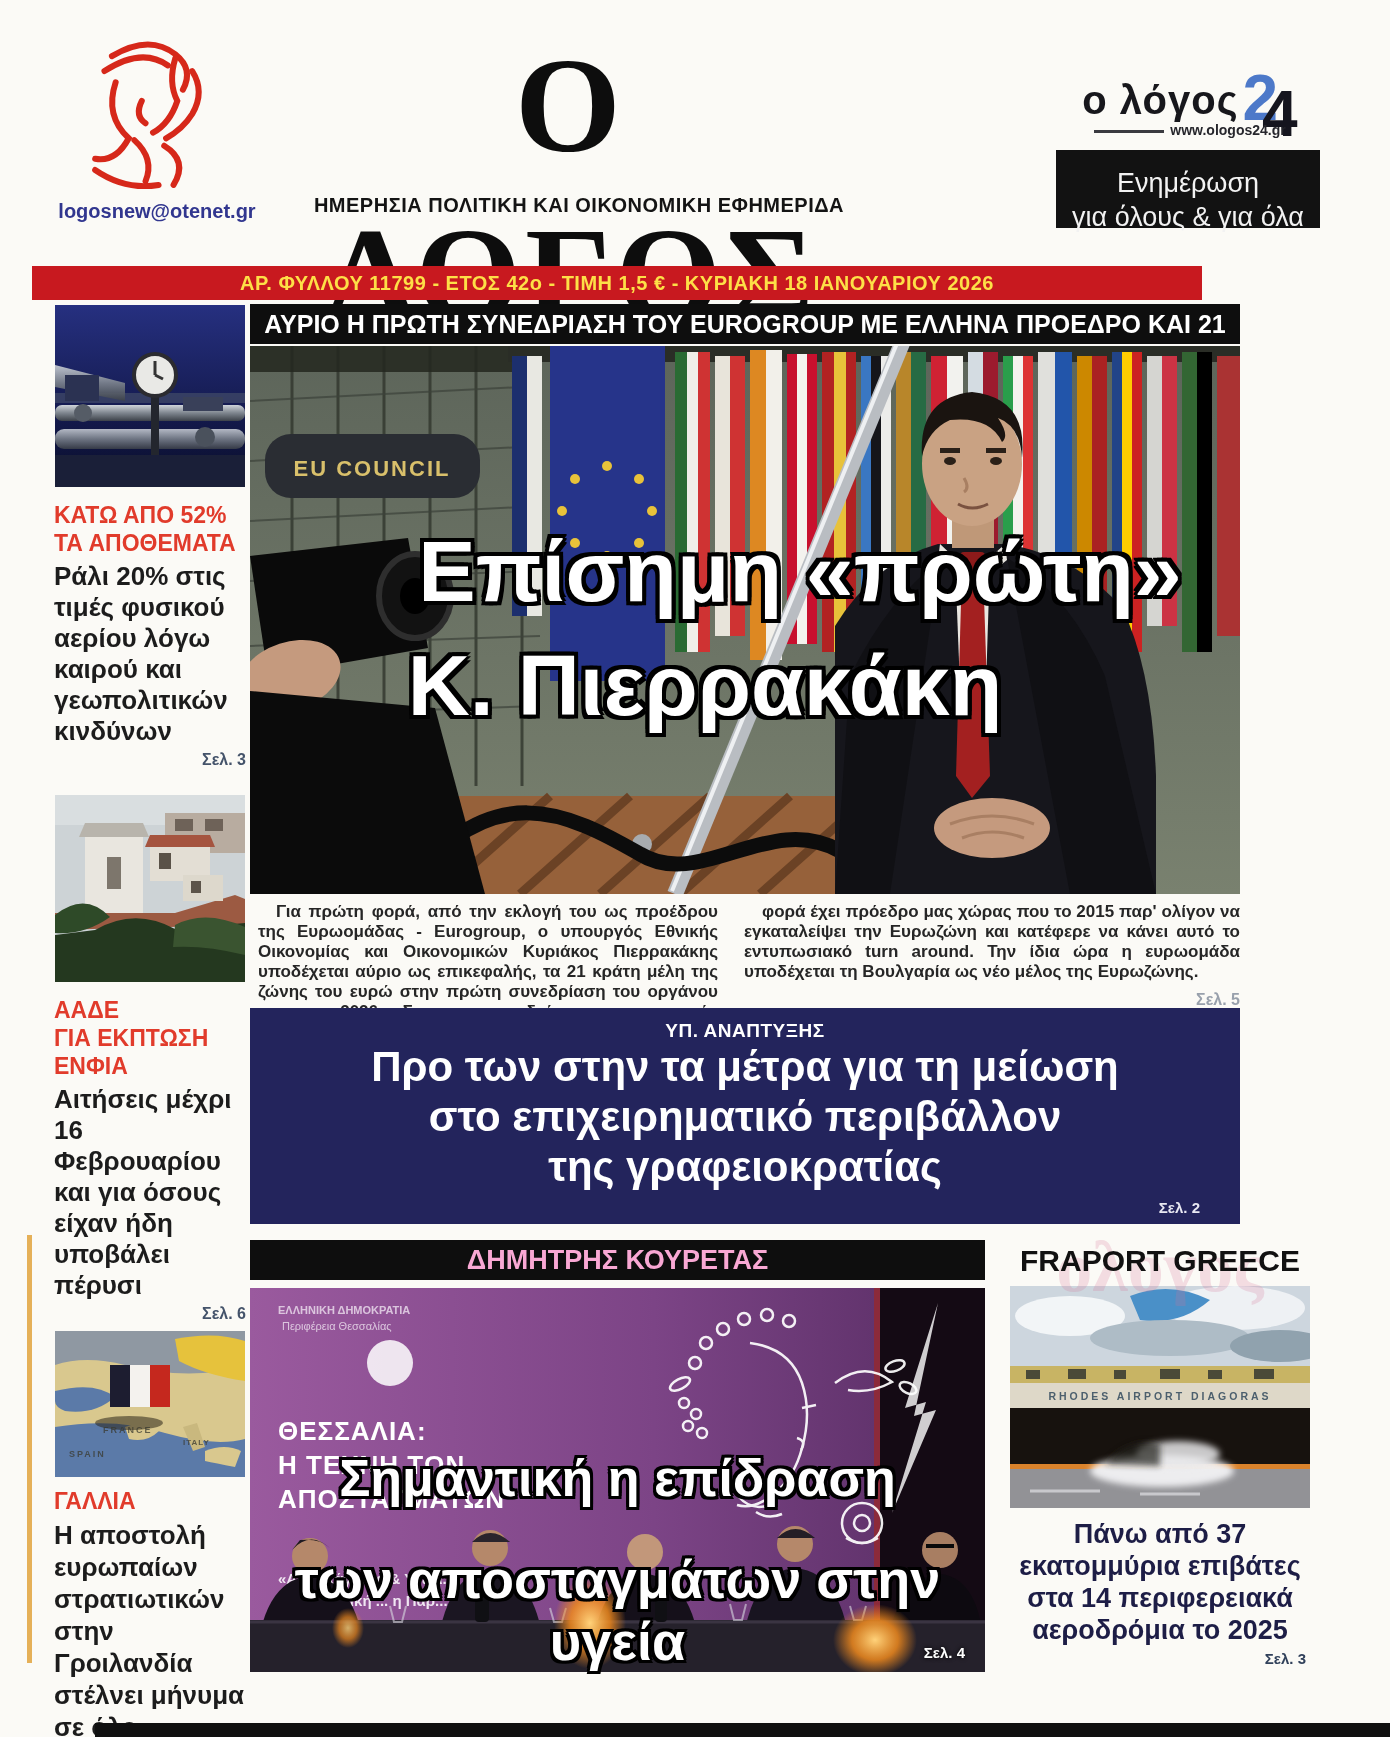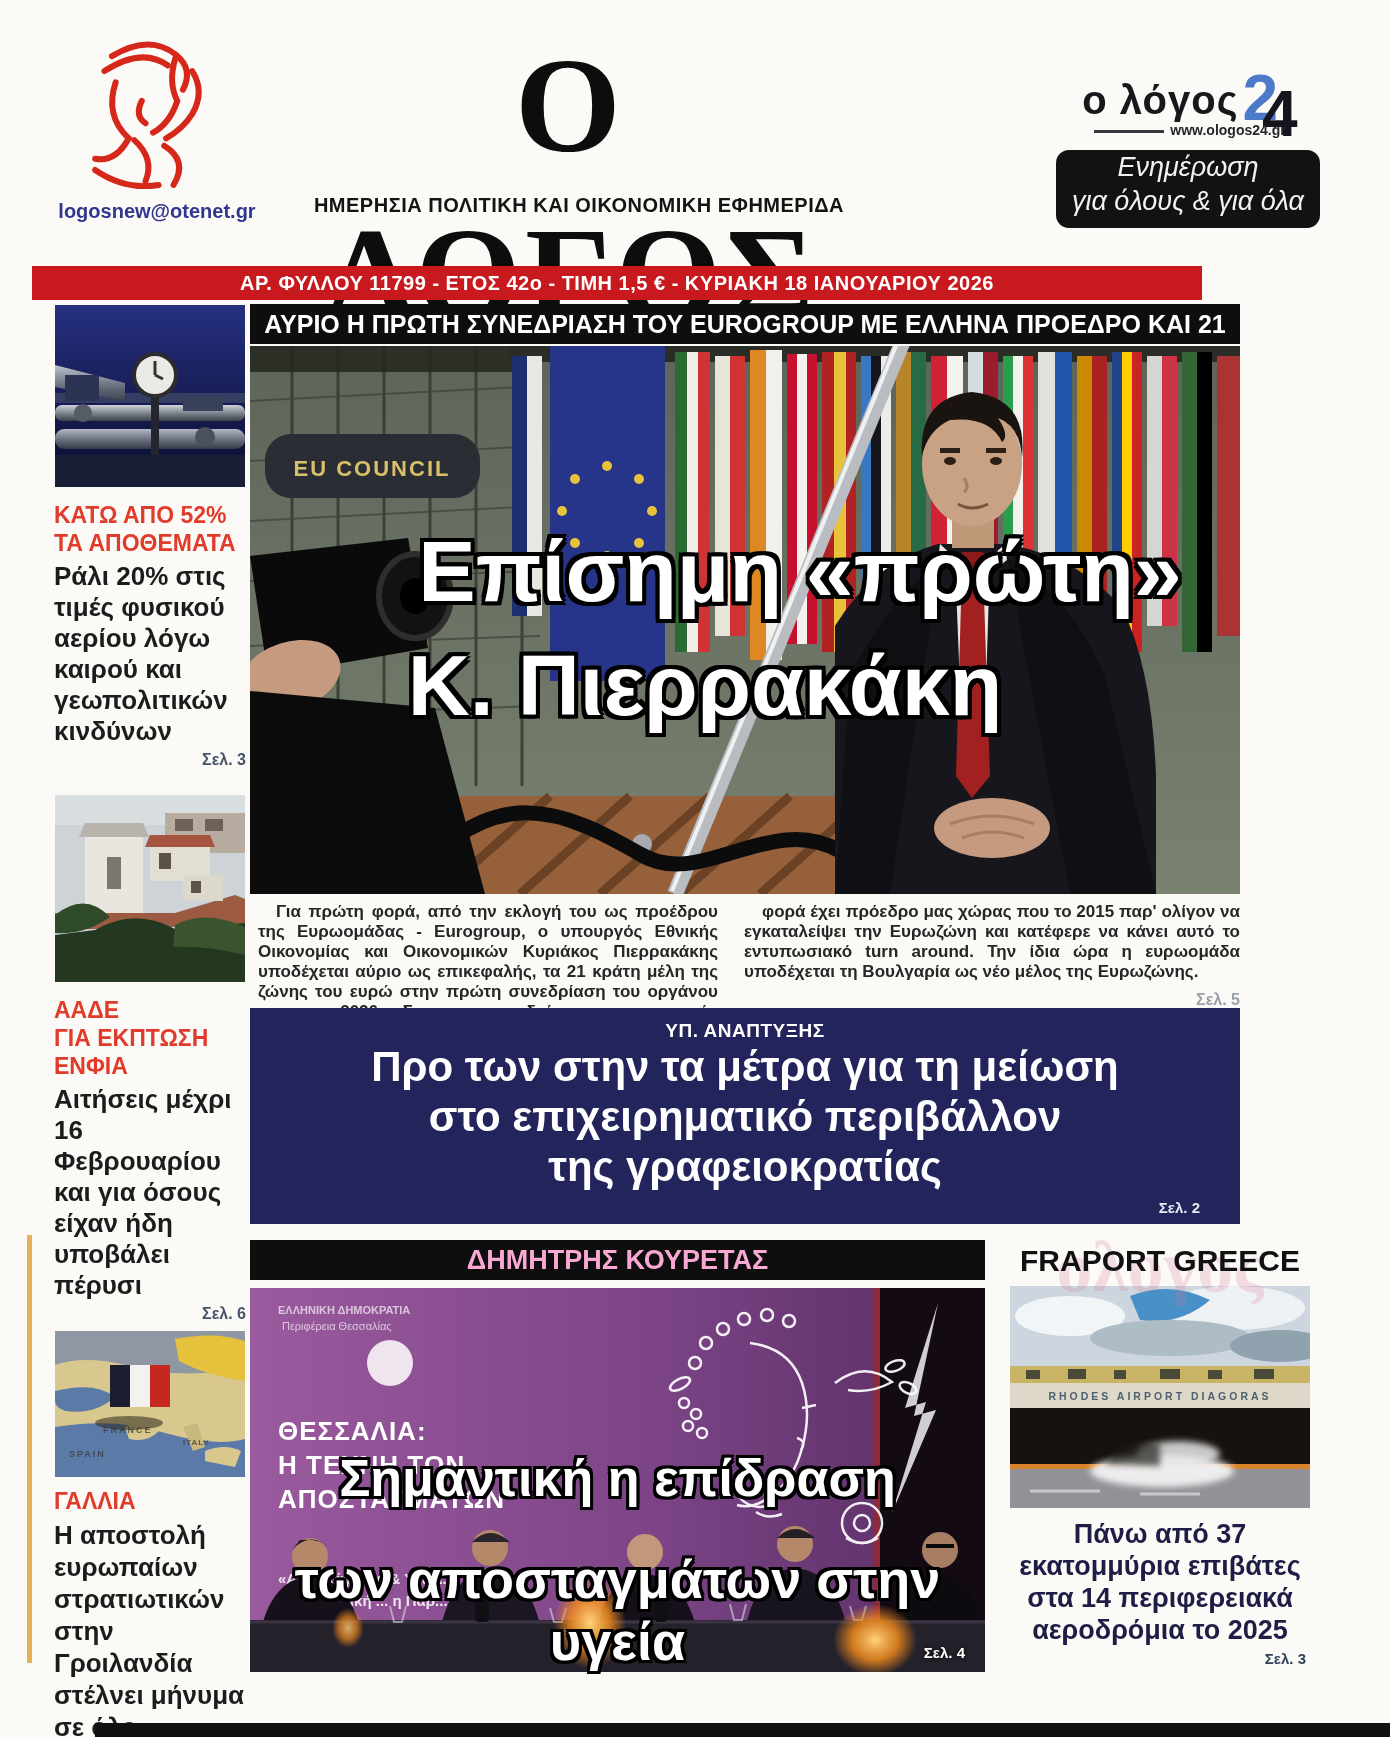--- a/index.html
+++ b/index.html
@@ -14,23 +14,23 @@
     font-size:20px;color:#141414;letter-spacing:.5px;}
   .mast-email{left:42px;top:200px;width:230px;text-align:center;font-weight:bold;
     font-size:20px;color:#31368f;}
   .logo24{left:1060px;top:55px;width:260px;text-align:center;white-space:nowrap;}
   .l24text{font-size:40px;font-weight:bold;color:#17171c;letter-spacing:1px;}
   .l24n2{font-size:64px;font-weight:bold;color:#4d79c9;position:relative;top:6px;margin-left:4px;}
   .l24n4{font-size:64px;font-weight:bold;color:#15151e;position:relative;top:22px;margin-left:-16px;}
   .l24url{left:1060px;top:122px;width:260px;text-align:center;font-size:14px;font-weight:bold;color:#26262c;}
   .l24dash{display:inline-block;width:70px;height:3px;background:#3a3a40;vertical-align:middle;margin-right:6px;}
   .tagline{left:1056px;top:150px;width:264px;height:78px;background:#121212;color:#f2f2f2;
-    font-style:italic;font-size:27px;line-height:34px;text-align:center;padding-top:0;box-sizing:border-box;border-radius:13px;}
-  
-  .issue-bar{left:32px;top:266px;width:1170px;height:34px;background:#c8191f;color:#ffffff;
+    font-size:27px;line-height:34px;text-align:center;padding-top:16px;box-sizing:border-box;}
+  
+  .issue-bar{left:32px;top:266px;width:1170px;height:34px;background:#c8191f;color:#fde047;
     font-weight:bold;font-size:20px;line-height:34px;text-align:center;letter-spacing:.5px;}
   .top-banner{left:250px;top:304px;width:990px;height:40px;background:#0e0e0e;color:#fff;
     font-weight:bold;font-size:25px;line-height:40px;text-align:center;}
   
   .sidebar{left:54px;top:305px;width:192px;}
   .side-img{width:192px;display:block;}
   .kicker-red{color:#e13b2b;font-weight:bold;font-size:23px;line-height:28px;white-space:pre-line;margin-top:14px;}
   .side-title{color:#1c1c1c;font-weight:bold;font-size:26px;line-height:31px;white-space:pre-line;margin-top:4px;}
   .page-ref{color:#44536a;font-weight:bold;font-size:16px;text-align:right;margin-top:4px;}
   

